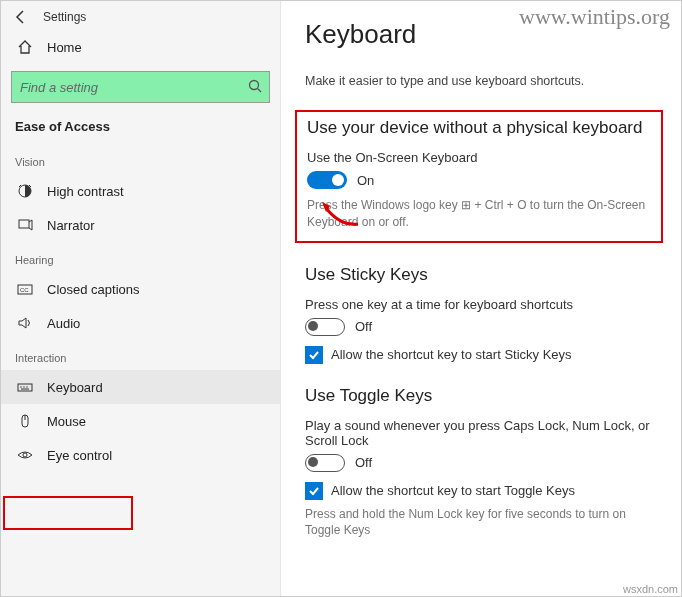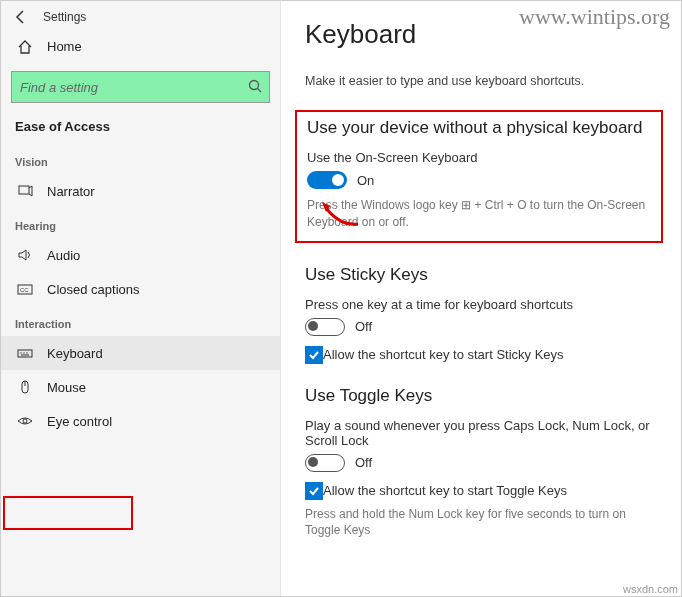--- a/index.html
+++ b/index.html
@@ -2,47 +2,47 @@
 <html><head>
 <meta charset="utf-8">
 <style>
 * { margin: 0; padding: 0; box-sizing: border-box; font-family: "Segoe UI", Arial, sans-serif; }
 body { width: 682px; height: 597px; background: #fff; position: relative; overflow: hidden; }
 .container { display: flex; height: 100%; border: 1px solid #ccc; }
 .sidebar { width: 280px; background: #f5f5f5; display: flex; flex-direction: column; border-right: 1px solid #e5e5e5; overflow: hidden; }
 .top-row { display: flex; align-items: center; padding: 8px 12px 4px 12px; gap: 14px; }
 .back-arrow { cursor: pointer; }
 .settings-title { font-size: 12px; color: #333; }
-.home-row { display: flex; align-items: flex-start; gap: 14px; padding: 10px 16px; cursor: pointer; }
+.home-row { display: flex; align-items: center; gap: 14px; padding: 10px 16px; cursor: pointer; }
 .home-row span.lbl { font-size: 13px; color: #222; }
 .search-wrap { margin: 6px 10px 10px 10px; position: relative; }
 .search-input { width: 100%; height: 32px; border: 1px solid #999; background: #86efac; font-size: 13px; padding: 0 30px 0 8px; font-style: italic; color: #555; }
 .search-input::placeholder { font-style: italic; color: #666; }
 .search-icon { position: absolute; right: 8px; top: 8px; color: #555; }
 .section-header { font-size: 13px; font-weight: 600; color: #222; padding: 6px 14px 10px 14px; }
-.group-label { font-size: 11px; color: #666; padding: 12px 14px 6px 14px; font-weight: bold; }
+.group-label { font-size: 11px; color: #666; padding: 12px 14px 6px 14px; }
 .nav-item { display: flex; align-items: center; gap: 14px; padding: 9px 16px; cursor: pointer; font-size: 13px; color: #222; }
 .nav-item .ico { width: 16px; height: 16px; display: flex; align-items: center; justify-content: center; }
 .nav-item.selected { background: #e8e8e8; }
 .red-box-sidebar { position: absolute; border: 2px solid #d00; pointer-events: none; }
 .main { flex: 1; padding: 18px 24px 8px 24px; overflow: hidden; position: relative; }
 .main h1 { font-size: 26px; font-weight: 400; color: #222; margin-bottom: 14px; }
 .subtitle { font-size: 12.5px; color: #444; margin-bottom: 22px; margin-top: 24px; }
 .section { margin-bottom: 22px; }
 .section h2 { font-size: 17px; font-weight: 500; color: #222; margin-bottom: 12px; }
 .setting-label { font-size: 13px; color: #333; margin-bottom: 6px; }
 .toggle-row { display: flex; align-items: center; gap: 10px; margin-bottom: 8px; }
 .toggle { width: 40px; height: 18px; border-radius: 10px; position: relative; cursor: pointer; }
 .toggle.on { background: #0078d4; }
 .toggle.on::after { content: ""; position: absolute; width: 12px; height: 12px; background: #fff; border-radius: 50%; right: 3px; top: 3px; }
 .toggle.off { background: #fff; border: 1.5px solid #555; }
 .toggle.off::after { content: ""; position: absolute; width: 10px; height: 10px; background: #555; border-radius: 50%; left: 2px; top: 2px; }
 .toggle-text { font-size: 13px; color: #333; }
 .hint { font-size: 12px; color: #777; line-height: 1.4; }
-.checkbox-row { display: flex; align-items: center; margin-bottom: 6px; margin-top: 10px; }
+.checkbox-row { display: flex; align-items: center; gap: 8px; margin-bottom: 6px; margin-top: 10px; }
 .checkbox { width: 18px; height: 18px; background: #0078d4; display: flex; align-items: center; justify-content: center; cursor: pointer; }
 .checkbox svg { stroke: #fff; }
 .checkbox-label { font-size: 13px; color: #333; }
 .highlight-box { border: 2px solid #d00; padding: 6px 10px 10px 10px; margin-left: -10px; margin-right: -6px; }
 .arrow-ptr { position: absolute; left: 320px; top: 200px; pointer-events: none; }
 .watermark1 { position: absolute; right: 12px; top: 4px; font-size: 22px; color: #888; font-family: Georgia, serif; pointer-events: none; }
 .watermark2 { position: absolute; right: 4px; bottom: 2px; font-size: 11px; color: #999; pointer-events: none; }
 svg { display: block; }
 </style>
 </head>
@@ -78,45 +78,56 @@
           </svg>
       </span>
     </div>
 
     <div class="section-header">Ease of Access</div>
 
     <div class="group-label">Vision</div>
     <div class="nav-item">
       <span class="ico">
         <svg width="16" height="16" viewBox="0 0 16 16">
+            <circle cx="8" cy="8" r="6" stroke="#333" fill="none"></circle>
+            <path d="M8 2 A6 6 0 0 1 8 14 Z" fill="#333"></path>
+            <line x1="2" y1="4" x2="4" y2="2" stroke="#333"></line>
+            <line x1="12" y1="2" x2="14" y2="4" stroke="#333"></line>
+          </svg>
+      </span>
+      <span>High contrast</span>
+    </div>
+    <div class="nav-item">
+      <span class="ico">
+        <svg width="16" height="16" viewBox="0 0 16 16">
             <rect x="2" y="3" width="10" height="8" stroke="#333" fill="none"></rect>
             <path d="M12 5 L15 3 V13 L12 11" stroke="#333" fill="none"></path>
           </svg>
       </span>
       <span>Narrator</span>
     </div>
 
     <div class="group-label">Hearing</div>
     <div class="nav-item">
       <span class="ico">
         <svg width="16" height="16" viewBox="0 0 16 16">
+            <rect x="1" y="4" width="14" height="9" stroke="#333" fill="none"></rect>
+            <text x="3" y="11" font-size="6" fill="#333">CC</text>
+          </svg>
+      </span>
+      <span>Closed captions</span>
+    </div>
+    <div class="nav-item">
+      <span class="ico">
+        <svg width="16" height="16" viewBox="0 0 16 16">
             <path d="M2 6 H5 L9 3 V13 L5 10 H2 Z" stroke="#333" fill="none"></path>
             <path d="M11 5 Q14 8 11 11" stroke="#333" fill="none"></path>
           </svg>
       </span>
       <span>Audio</span>
-    </div>
-    <div class="nav-item">
-      <span class="ico">
-        <svg width="16" height="16" viewBox="0 0 16 16">
-            <rect x="1" y="4" width="14" height="9" stroke="#333" fill="none"></rect>
-            <text x="3" y="11" font-size="6" fill="#333">CC</text>
-          </svg>
-      </span>
-      <span>Closed captions</span>
     </div>
 
     <div class="group-label">Interaction</div>
     <div class="nav-item selected">
       <span class="ico">
         <svg width="16" height="16" viewBox="0 0 16 16">
             <rect x="1" y="5" width="14" height="7" stroke="#333" fill="none"></rect>
             <circle cx="4" cy="8" r="0.7" fill="#333"></circle>
             <circle cx="7" cy="8" r="0.7" fill="#333"></circle>
             <circle cx="10" cy="8" r="0.7" fill="#333"></circle>

